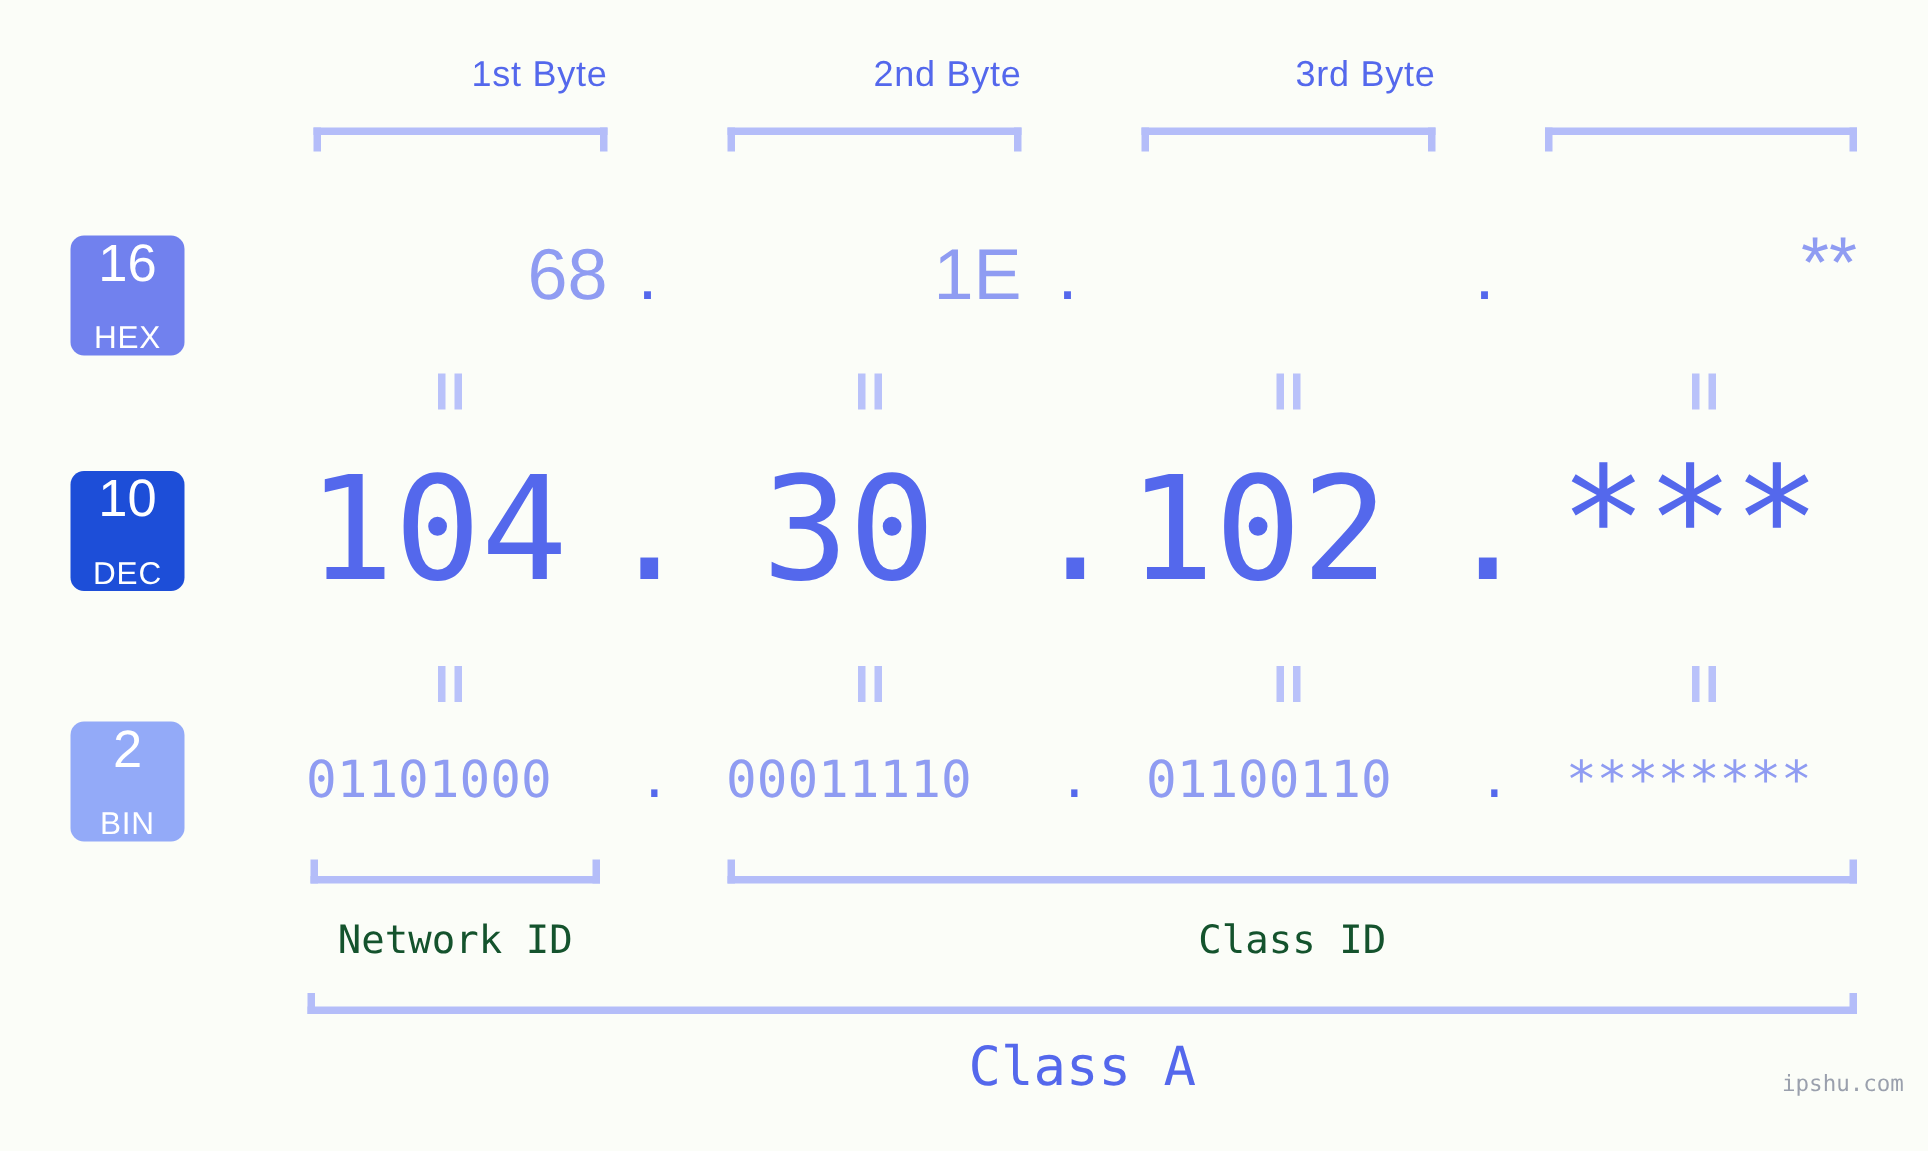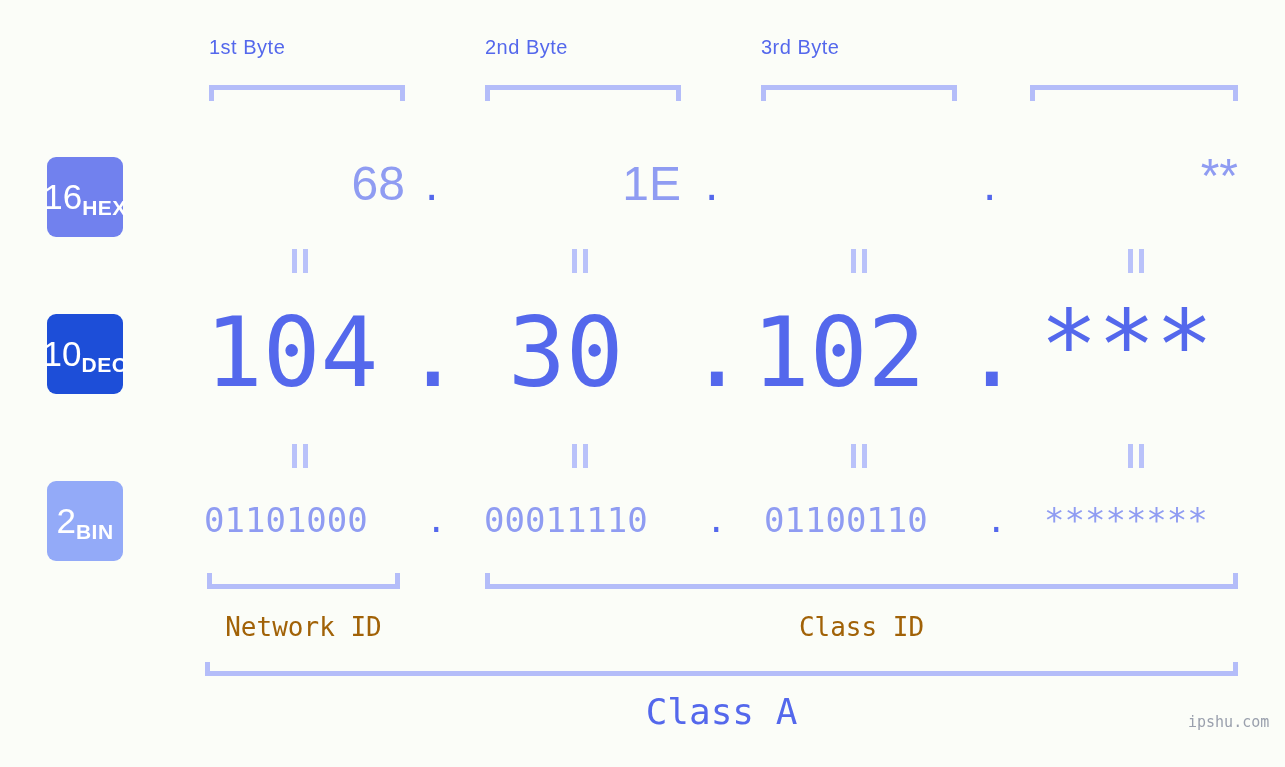--- a/index.html
+++ b/index.html
@@ -19,23 +19,23 @@
     left: 0; top: 0;
     width: 1285px;
     height: 767px;
   }
 
   
   .byte-label {
     position: absolute;
     color: #5468ec;
     font-family: "Liberation Sans", sans-serif;
-    font-size: 20px;
+    font-size: 24px;
     letter-spacing: 0.5px;
-    text-align: left;
+    text-align: right;
     white-space: nowrap;
   }
 
   
   .bracket {
     position: absolute;
     border: 0 solid #b4bdf9;
     box-sizing: border-box;
   }
   .bracket.top {
@@ -52,35 +52,35 @@
   }
 
   
   .badge {
     position: absolute;
     width: 76px;
     height: 80px;
     border-radius: 9px;
     color: #ffffff;
     display: flex;
-    flex-direction: row;
+    flex-direction: column;
     align-items: center;
     justify-content: center;
     line-height: 1;
   }
   .badge .num {
     font-size: 35px;
     font-family: "Liberation Sans", sans-serif;
     font-weight: 400;
     margin-bottom: 2px;
   }
   .badge .nm {
     font-size: 21px;
     font-family: "Liberation Sans", sans-serif;
-    font-weight: 700;
+    font-weight: 400;
     letter-spacing: 0.5px;
     margin-top: 20px;
   }
 
   
   .hex-val {
     position: absolute;
     color: #8f9cf2;
     font-family: "Liberation Sans", sans-serif;
     font-size: 48px;
@@ -134,21 +134,21 @@
     height: 24px;
     background: #b9c2fa;
     display: block;
   }
   .eqbar i.a { left: 0; }
   .eqbar i.b { left: 11px; }
 
   
   .id-label {
     position: absolute;
-    color: #a16207;
+    color: #14532d;
     font-family: "DejaVu Sans Mono", "Liberation Mono", monospace;
     font-size: 26px;
     white-space: nowrap;
     text-align: center;
     line-height: 1;
   }
   .class-label {
     position: absolute;
     color: #5468ec;
     font-family: "DejaVu Sans Mono", "Liberation Mono", monospace;

